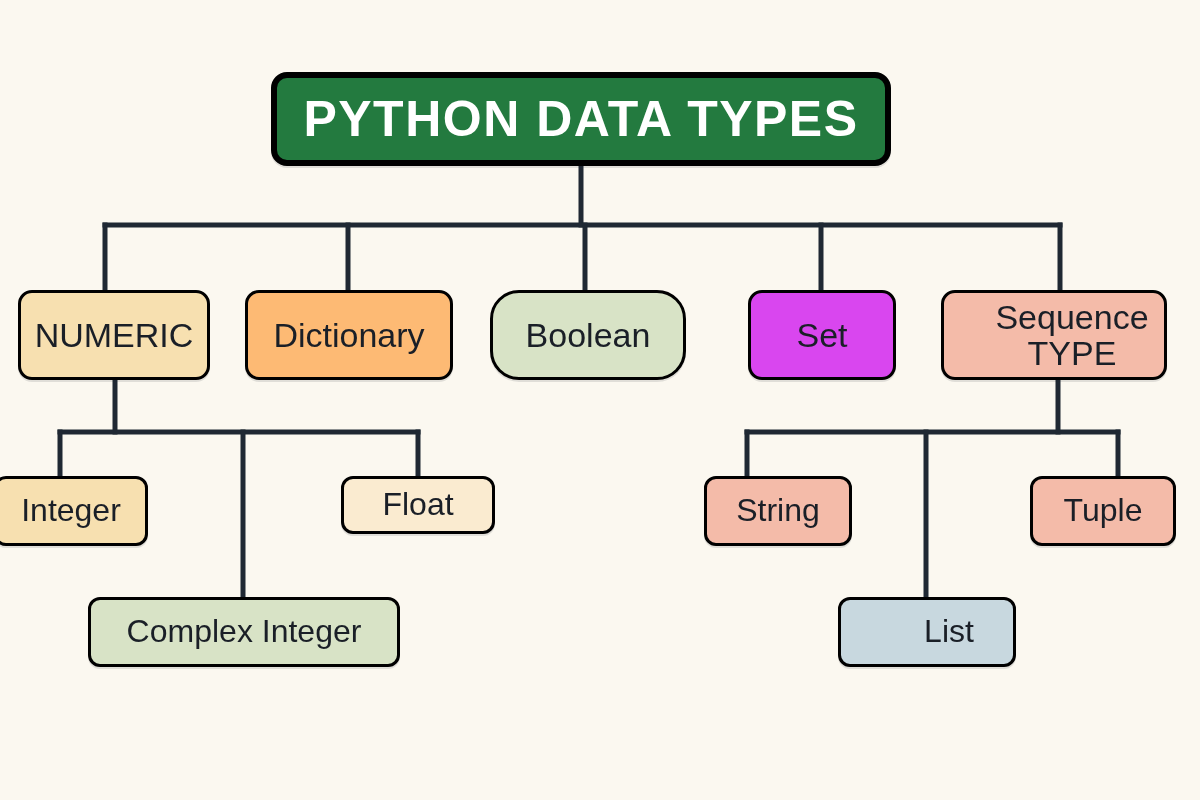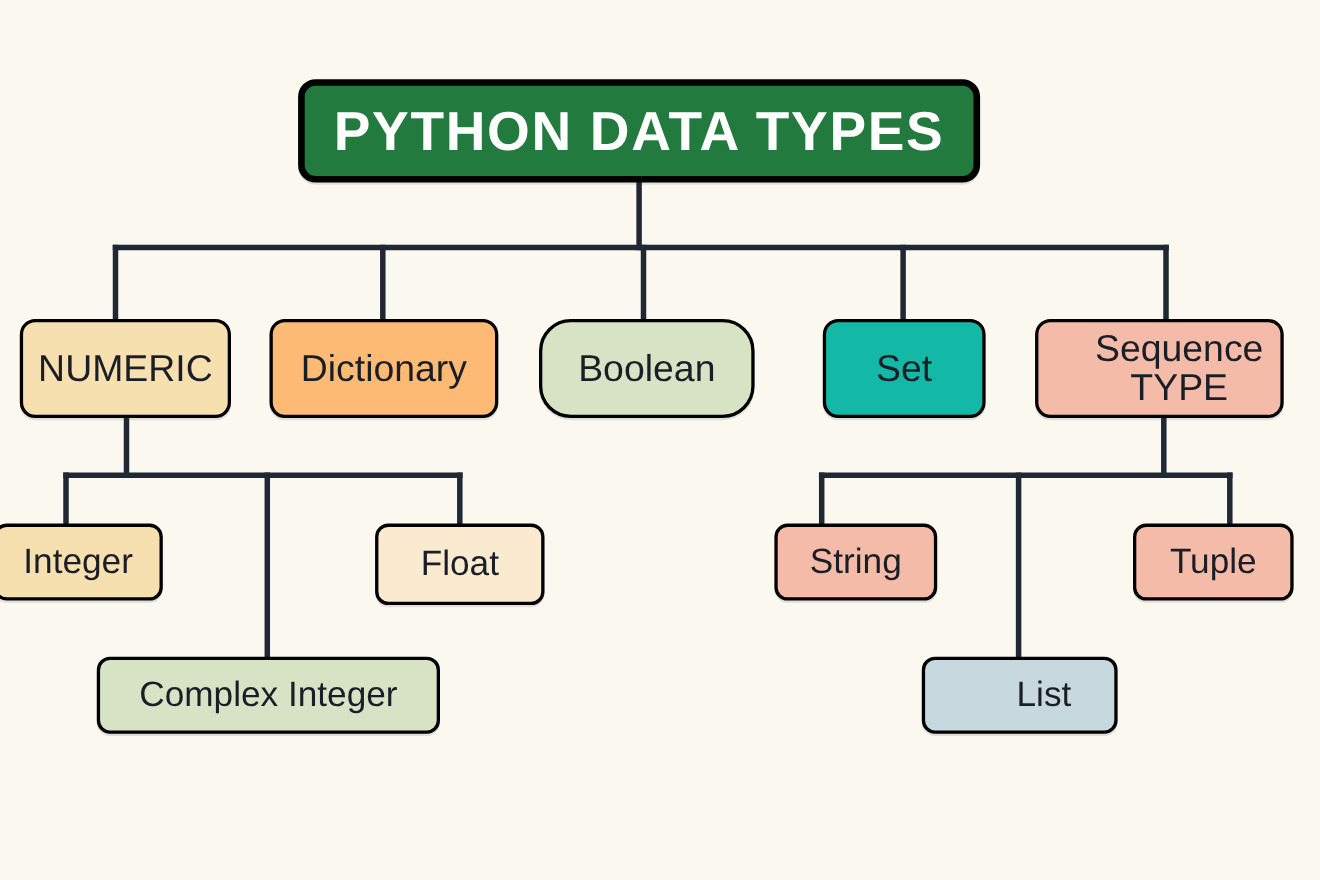--- a/index.html
+++ b/index.html
@@ -59,21 +59,21 @@
     color: #FFFFFF;
   }
   
   #node-numeric    { left: 18px;  top: 290px; width: 192px; height: 90px; font-size: 34px; }
   #node-dictionary { left: 245px; top: 290px; width: 208px; height: 90px; font-size: 34px; }
   #node-boolean    { left: 490px; top: 290px; width: 196px; height: 90px; font-size: 34px; }
   #node-set        { left: 748px; top: 290px; width: 148px; height: 90px; font-size: 34px; }
   #node-sequence   { left: 941px; top: 290px; width: 226px; height: 90px; font-size: 34px; }
   
   #node-integer { left: -6px;   top: 476px; width: 154px; height: 70px; font-size: 32px; border-radius: 12px; }
-  #node-float   { left: 341px;  top: 476px; width: 154px; height: 74px; font-size: 32px; border-radius: 12px; }
+  #node-float   { left: 341px;  top: 476px; width: 154px; height: 58px; font-size: 32px; border-radius: 12px; }
   #node-string  { left: 704px;  top: 476px; width: 148px; height: 70px; font-size: 32px; border-radius: 12px; }
   #node-tuple   { left: 1030px; top: 476px; width: 146px; height: 70px; font-size: 32px; border-radius: 12px; }
   
   #node-complex { left: 88px; top: 597px; width: 312px; height: 70px; font-size: 32px; border-radius: 12px; }
   #node-list    { left: 838px; top: 597px; width: 178px; height: 70px; font-size: 32px; border-radius: 12px; }
 </style>
 </head>
 <body>
 
 <div id="canvas">
@@ -114,21 +114,21 @@
   </div>
 
   <div class="node" id="node-dictionary" style="background:#fdba74;">
     <span>Dictionary</span>
   </div>
 
   <div class="node" id="node-boolean" style="background:#D8E3C6;border-radius:29px;">
     <span>Boolean</span>
   </div>
 
-  <div class="node" id="node-set" style="background:#14b8a6;">
+  <div class="node" id="node-set" style="background:#d946ef;">
     <span>Set</span>
   </div>
 
   <div class="node" id="node-sequence" style="background:#F4BBA9;padding-left:36px;">
     <span>
       <span style="display: block;">Sequence</span>
       <span style="display: block;">TYPE</span>
     </span>
   </div>
 

